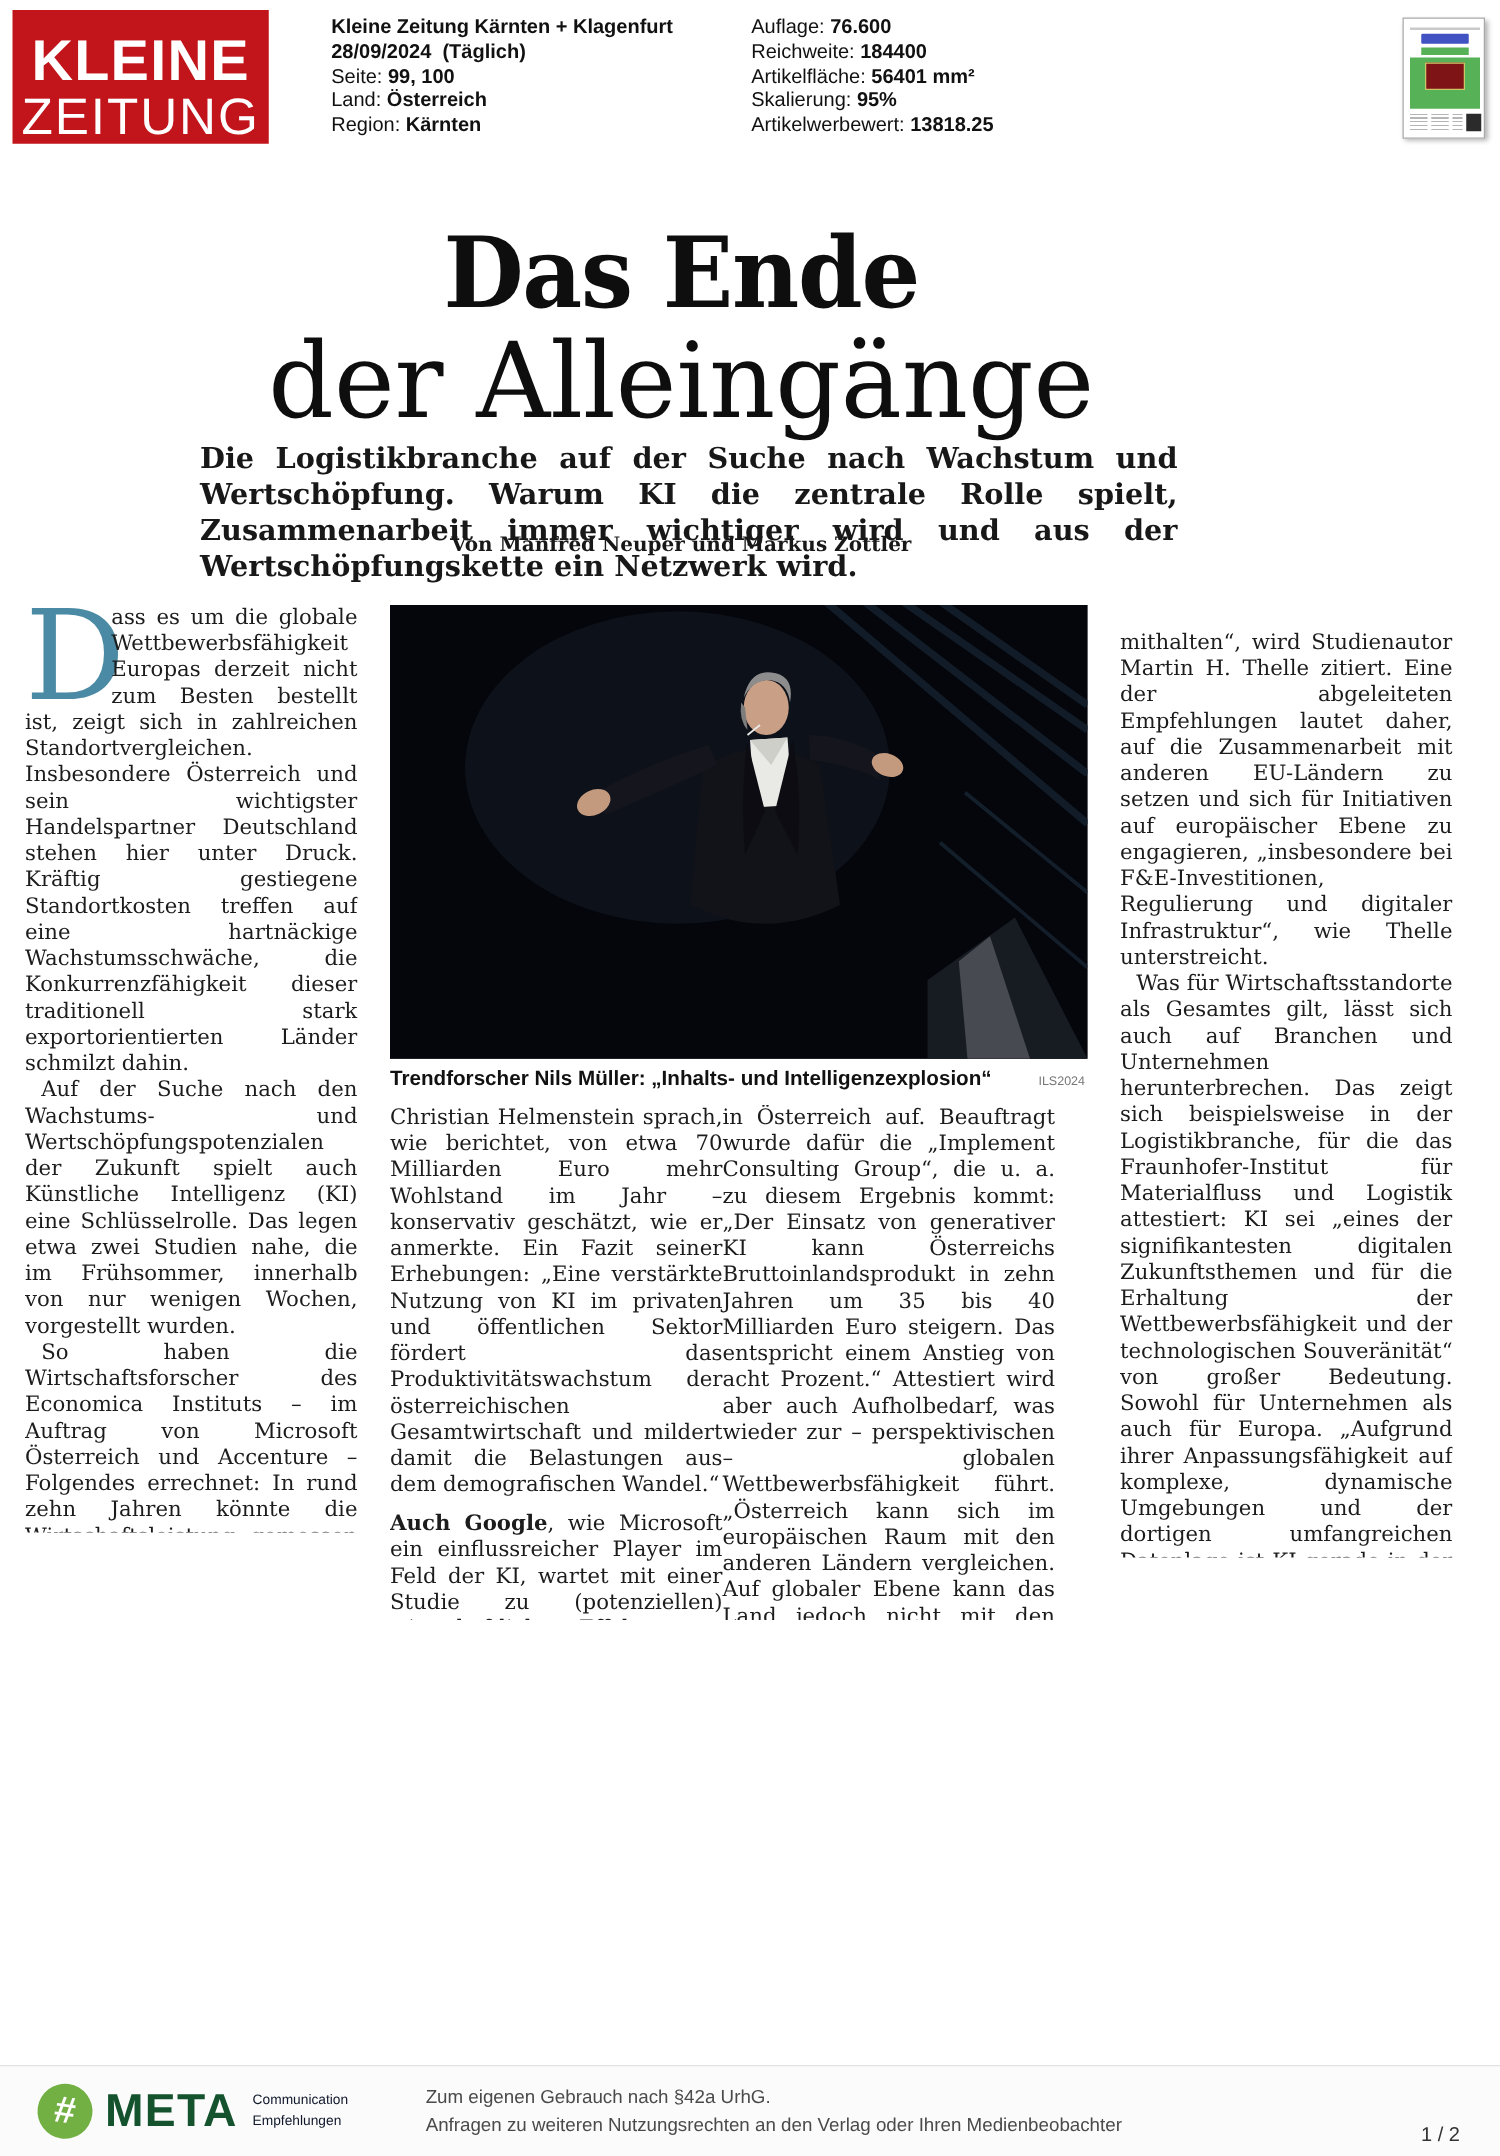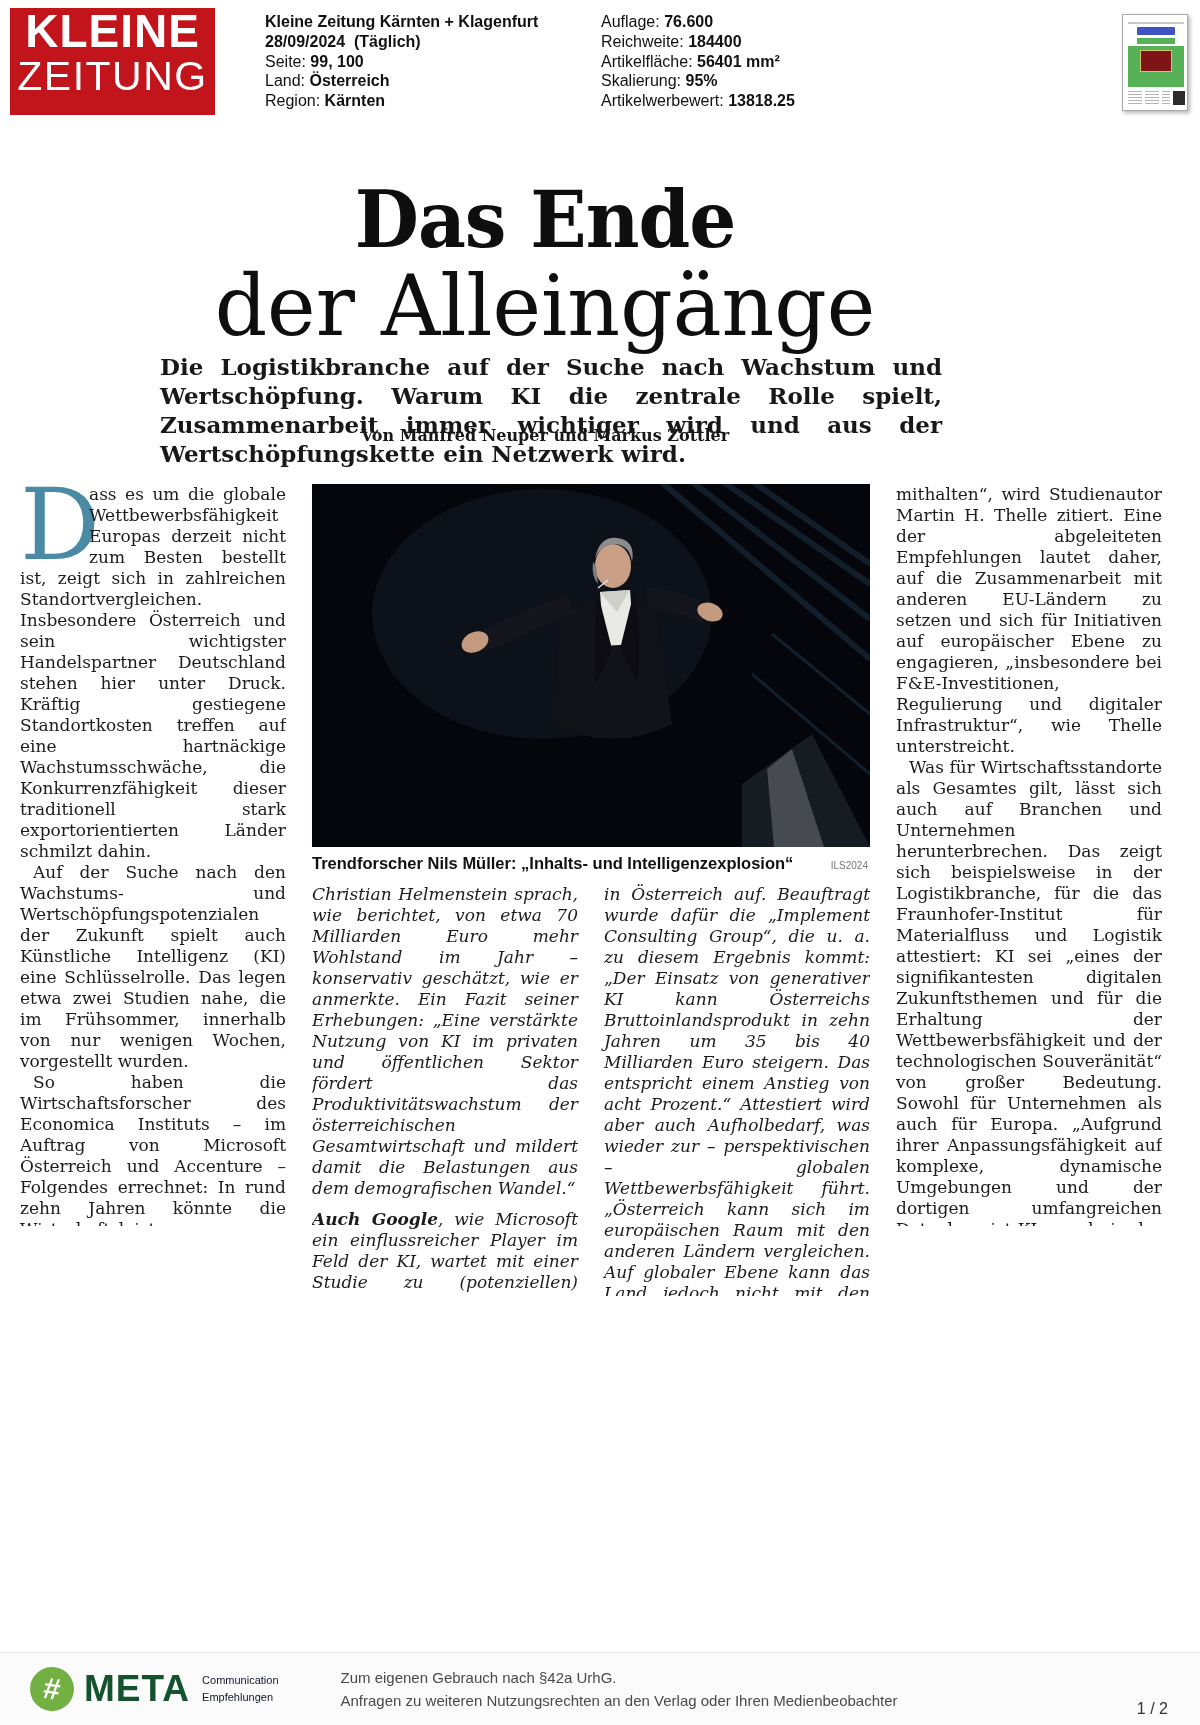--- a/index.html
+++ b/index.html
@@ -6,21 +6,21 @@
   html,body { background:#ffffff; }
   .page {
     position:relative; width:1200px; height:1725px; background:#ffffff;
     font-family:"DejaVu Serif", serif; overflow:hidden;
   }
   
   .logo-box {
     position:absolute; left:10px; top:8px; width:205px; height:107px;
     background:#c2151b; color:#fff; text-align:center;
     font-family:"Liberation Sans", sans-serif;
-    display:flex; flex-direction:column; justify-content:flex-start;
+    display:flex; flex-direction:column; justify-content:flex-end;
   }
   .logo-line1 { font-weight:700; font-size:46px; letter-spacing:1px; line-height:46px; }
   .logo-line2 { font-weight:400; font-size:41px; letter-spacing:1.5px; line-height:44px; }
   .pub-info, .metrics {
     position:absolute; top:12px; font-family:"Liberation Sans", sans-serif;
     font-size:16px; line-height:19.8px; color:#111; white-space:nowrap;margin-left:29px;
   }
   .pub-info { left:236px; }
   .metrics  { left:572px; }
   .pub-info b, .metrics b { font-weight:700; }
@@ -63,21 +63,21 @@
   }
   
   .body-grid {
     position:absolute; left:20px; top:484px; width:1142px;
     display:grid; grid-template-columns:266px 558px 266px; column-gap:26px;
   }
   .body-grid p {
     font-size:17px; line-height:21px; text-align:justify; color:#1c1c1c;
   }
   .col-left  { height:742px; overflow:hidden; }
-  .col-right { height:742px; overflow:hidden; }
+  .col-right { height:742px; overflow:hidden;margin-top:20px; }
   .indent { text-indent:13px; }
   .dropcap {
     float:left; font-size:100px; line-height:82px; height:82px; width:62px;
     color:#4b8aa4; margin-right:7px; font-weight:400;
   }
   .photo-wrap { width:558px; height:363px; background:#06070d; position:relative; }
   .photo-wrap svg { display:block; width:100%; height:100%; }
   .caption-row {
     display:flex; align-items:baseline; justify-content:space-between;
     padding-top:7px;
@@ -85,21 +85,21 @@
   .caption-text {
     font-family:"Liberation Sans", sans-serif; font-weight:700;
     font-size:16.5px; color:#111;
   }
   .caption-credit {
     font-family:"Liberation Sans", sans-serif; font-size:10px; color:#777;
     padding-right:2px;
   }
   .two-col {
     margin-top:11px; display:grid; grid-template-columns:266px 266px;
-    column-gap:26px; height:412px; overflow:hidden;font-style:italic;
+    height:412px; overflow:hidden;
   }
   .lead-in { font-weight:700; }
   .para-gap { margin-top:10px; }
   
   .footer {
     position:absolute; left:0; top:1652px; width:1200px; height:73px;
     background:#fbfbfb; border-top:1px solid #e2e2e2;
     font-family:"Liberation Sans", sans-serif;
     display:flex; align-items:center;
   }

